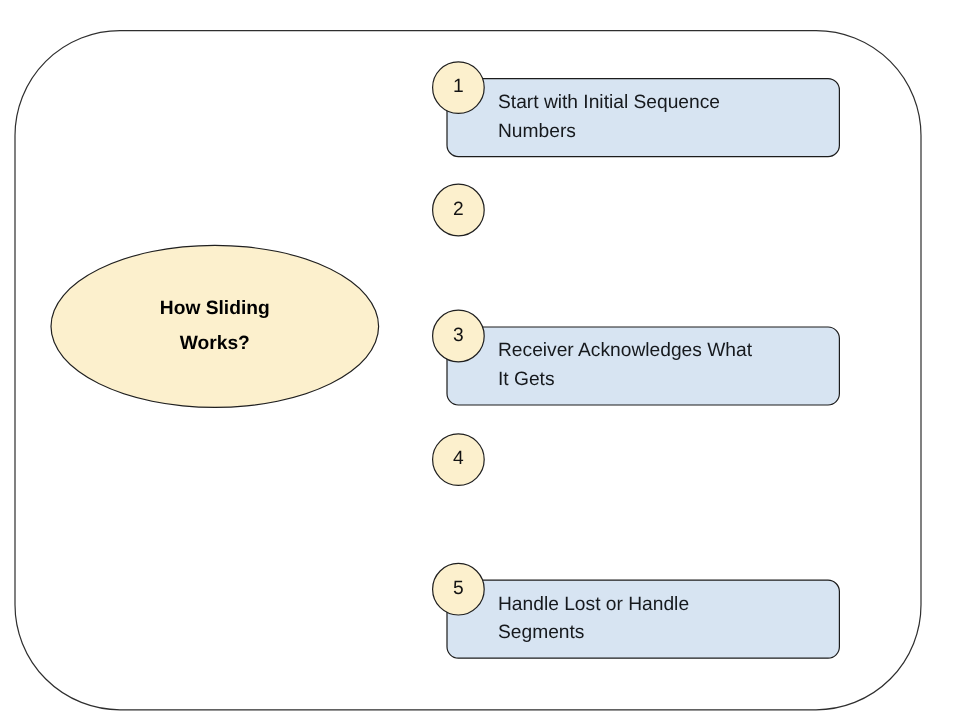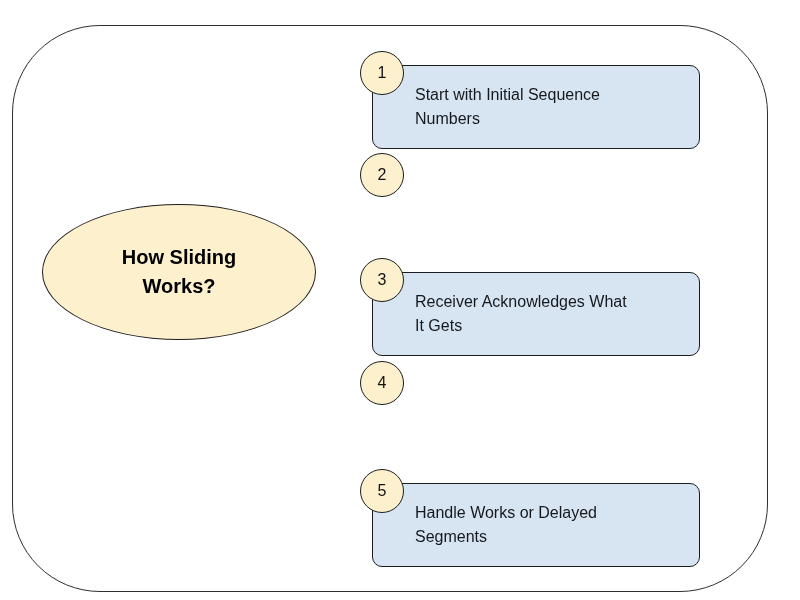--- a/index.html
+++ b/index.html
@@ -34,21 +34,21 @@
     height: 136px;
     background: #fcf0cd;
     border: 1.5px solid #1f1f1f;
     border-radius: 50%;
     box-sizing: border-box;
     display: flex;
     align-items: center;
     justify-content: center;
   }
   .title-text {
-    font-size: 20px;
+    font-size: 16px;
     font-weight: bold;
     color: #000000;
     text-align: center;
     line-height: 29px;
     white-space: pre-line;
   }
   .step {
     position: absolute;
     left: 360px;
     width: 344px;
@@ -57,21 +57,21 @@
   .step-1 { top: 49px; }
   .step-2 { top: 151px; }
   .step-3 { top: 256px; }
   .step-4 { top: 359px; }
   .step-5 { top: 467px; }
   .step-box {
     position: absolute;
     left: 12px;
     top: 16px;
     width: 328px;
-    height: 84px;
+    height: 66px;
     background: #d7e4f2;
     border: 1.4px solid #1c1c1c;
     border-radius: 10px;
     box-sizing: border-box;
     display: flex;
     align-items: center;
     padding-left: 42px;
     padding-right: 16px;
   }
   .step-label {
@@ -141,17 +141,17 @@
     <div class="step-circle">
       <span class="step-number">4</span>
     </div>
   </div>
 
   <div class="step step-5">
     <div class="step-circle">
       <span class="step-number">5</span>
     </div>
     <div class="step-box">
-      <span class="step-label">Handle Works or Delayed
+      <span class="step-label">Handle Lost or Handle
 Segments</span>
     </div>
   </div>
 </div>
 
 </body></html>

